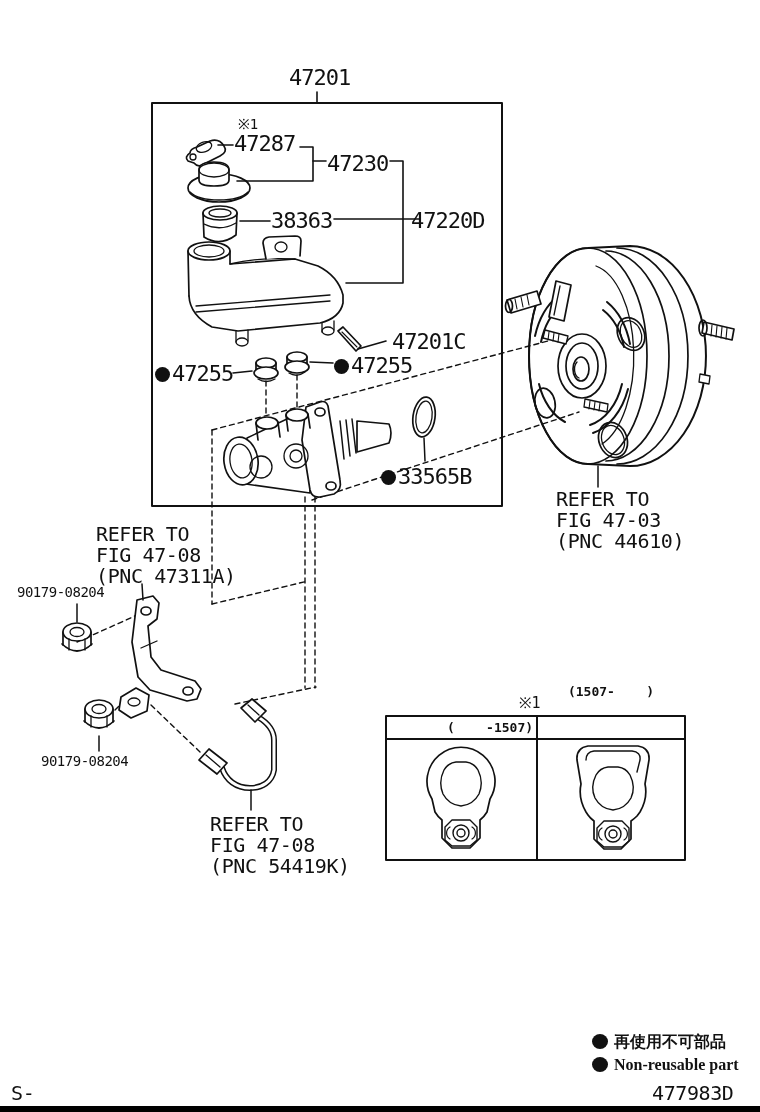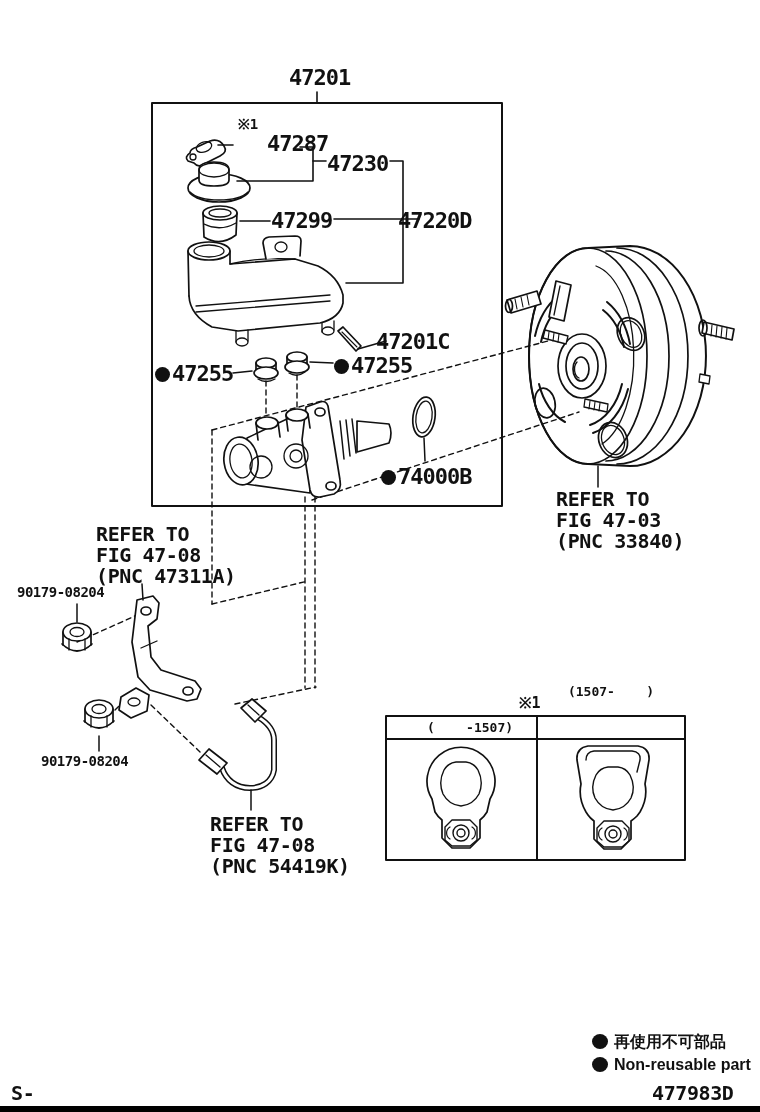--- a/index.html
+++ b/index.html
@@ -1,34 +1,34 @@
 <!DOCTYPE html>
 <html><head>
 <meta charset="utf-8">
 <style>
   html,body{margin:0;padding:0;background:#fff;}
   #wrap{position:relative;width:760px;height:1112px;background:#fff;overflow:hidden;
         font-family:"DejaVu Sans Mono","Liberation Mono",monospace;color:#111;}
   svg{position:absolute;left:0;top:0;}
-  .lbl{position:absolute;font-weight:bold;line-height:1;white-space:nowrap;letter-spacing:-1px;}
+  .lbl{position:absolute;font-weight:normal;line-height:1;white-space:nowrap;letter-spacing:-1px;}
   .fs22{font-size:22px;}
   .fs21{font-size:22px;}
   .fs18{font-size:14px;letter-spacing:-0.5px;}
   .fs17{font-size:20px;letter-spacing:-0.4px;}
   .fs15{font-size:15px;letter-spacing:0;}
   .fs14{font-size:14px;letter-spacing:0;}
   .fs13{font-size:13px;letter-spacing:0;}
   .refblock div{line-height:21px;}
   .dot{display:inline-block;width:15px;height:15px;border-radius:50%;background:#111;
        vertical-align:-1px;margin-right:2px;}
   .ldot{display:inline-block;width:16px;height:15px;border-radius:50%;background:#111;
        vertical-align:-2px;margin-right:6px;}
   .cellhead{position:absolute;font-weight:bold;text-align:center;white-space:pre;line-height:1;}
   .legendrow{position:absolute;font-weight:bold;white-space:nowrap;
-             font-family:Liberation Sans, sans-serif;}
+             font-family:Liberation Serif, serif;}
   .bar{position:absolute;left:0;top:1106px;width:760px;height:6px;background:#000;}
 </style>
 </head>
 <body>
 
 <div id="wrap">
 
   <svg width="760" height="1112" viewBox="0 0 760 1112" fill="none" stroke="#111" stroke-width="1.7" stroke-linecap="round" stroke-linejoin="round">
 
     <g>
@@ -237,53 +237,53 @@
       <path d="M596,775 Q590,787 595,798 Q601,809 613,810 Q625,809 631,798 Q636,787 630,775 Q626,768 618,767 L608,767 Q600,768 596,775 Z" stroke-width="1.4"></path>
       <path d="M604,821 L622,821 L629,828 L629,841 L622,847 L604,847 L597,841 L597,828 Z" stroke-width="1.4"></path>
       <circle cx="613" cy="834" r="8" stroke-width="1.4"></circle>
       <circle cx="613" cy="834" r="4" stroke-width="1.4"></circle>
       <path d="M602,828 A7,7 0 0 0 602,840 M624,828 A7,7 0 0 1 624,840" stroke-width="1.2"></path>
     </g>
   </svg>
 
   <div class="lbl fs22" style="left:289px;top:67px;">47201</div>
   <div class="lbl fs14" style="left:238px;top:117px;">※1</div>
-  <div class="lbl fs21" style="left:234px;top:133px;margin-left:33px;">47287</div>
+  <div class="lbl fs21" style="left:234px;top:133px;">47287</div>
   <div class="lbl fs21" style="left:327px;top:153px;">47230</div>
-  <div class="lbl fs21" style="left:271px;top:210px;">47299</div>
-  <div class="lbl fs21" style="left:398px;top:210px;">47220D</div>
-  <div class="lbl fs21" style="left:376px;top:331px;text-align:center;">47201C</div>
+  <div class="lbl fs21" style="left:271px;top:210px;">38363</div>
+  <div class="lbl fs21" style="left:411px;top:210px;">47220D</div>
+  <div class="lbl fs21" style="left:392px;top:331px;text-align:center;">47201C</div>
 
   <div class="lbl fs21" style="left:155px;top:363px;"><span class="dot"></span><span>47255</span></div>
   <div class="lbl fs21" style="left:334px;top:355px;"><span class="dot"></span><span>47255</span></div>
-  <div class="lbl fs21" style="left:381px;top:466px;"><span class="dot"></span><span>74000B</span></div>
+  <div class="lbl fs21" style="left:381px;top:466px;"><span class="dot"></span><span>33565B</span></div>
 
   <div class="lbl fs17 refblock" style="left:556px;top:489px;">
     <div>REFER TO</div>
     <div>FIG 47-03</div>
-    <div>(PNC 33840)</div>
+    <div>(PNC 44610)</div>
   </div>
 
   <div class="lbl fs17 refblock" style="left:96px;top:524px;">
     <div>REFER TO</div>
     <div>FIG 47-08</div>
     <div>(PNC 47311A)</div>
   </div>
 
   <div class="lbl fs18" style="left:17px;top:585px;">90179-08204</div>
   <div class="lbl fs18" style="left:41px;top:754px;">90179-08204</div>
 
   <div class="lbl fs17 refblock" style="left:210px;top:814px;">
     <div>REFER TO</div>
     <div>FIG 47-08</div>
     <div>(PNC 54419K)</div>
   </div>
 
   <div class="lbl fs15" style="left:519px;top:696px;">※1</div>
-  <div class="cellhead fs13" style="left:386px;top:721px;width:168px;">(    -1507)</div>
+  <div class="cellhead fs13" style="left:386px;top:721px;width:168px;padding-left:20px;">(    -1507)</div>
   <div class="cellhead fs13" style="left:537px;top:685px;width:148px;">(1507-    )</div>
 
   <div class="legendrow" style="left:592px;top:1032px;font-size:16px;"><span class="ldot"></span><span>再使用不可部品</span></div>
   <div class="legendrow" style="left:592px;top:1056px;font-size:16px;"><span class="ldot"></span><span>Non-reusable part</span></div>
 
   <div class="lbl fs17" style="left:652px;top:1083px;">477983D</div>
   <div class="lbl fs17" style="left:11px;top:1083px;">S-</div>
 
   <div class="bar"></div>
 </div>

